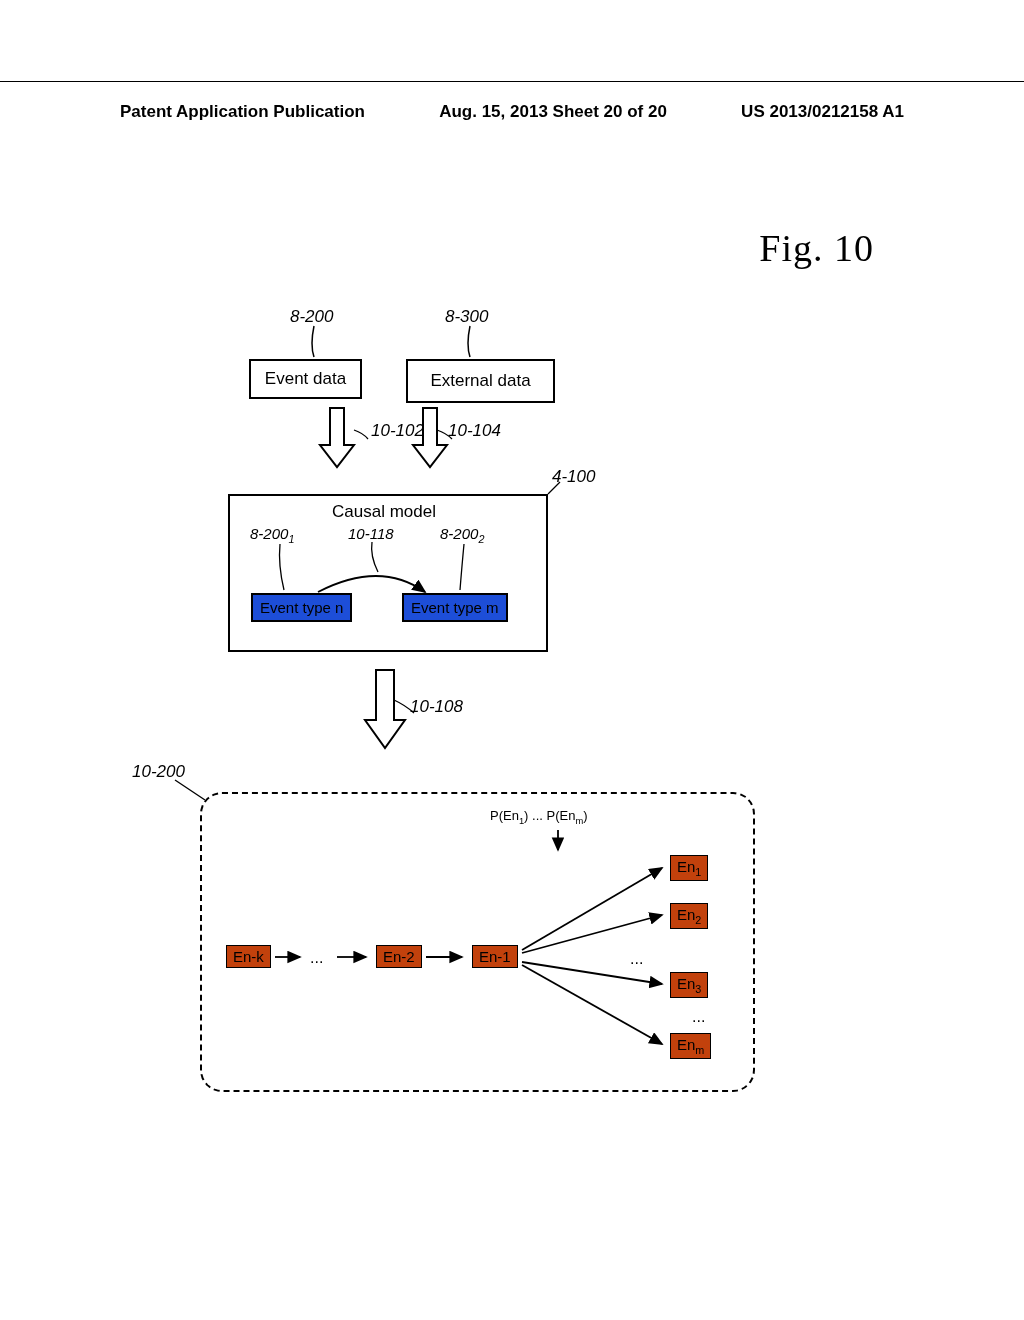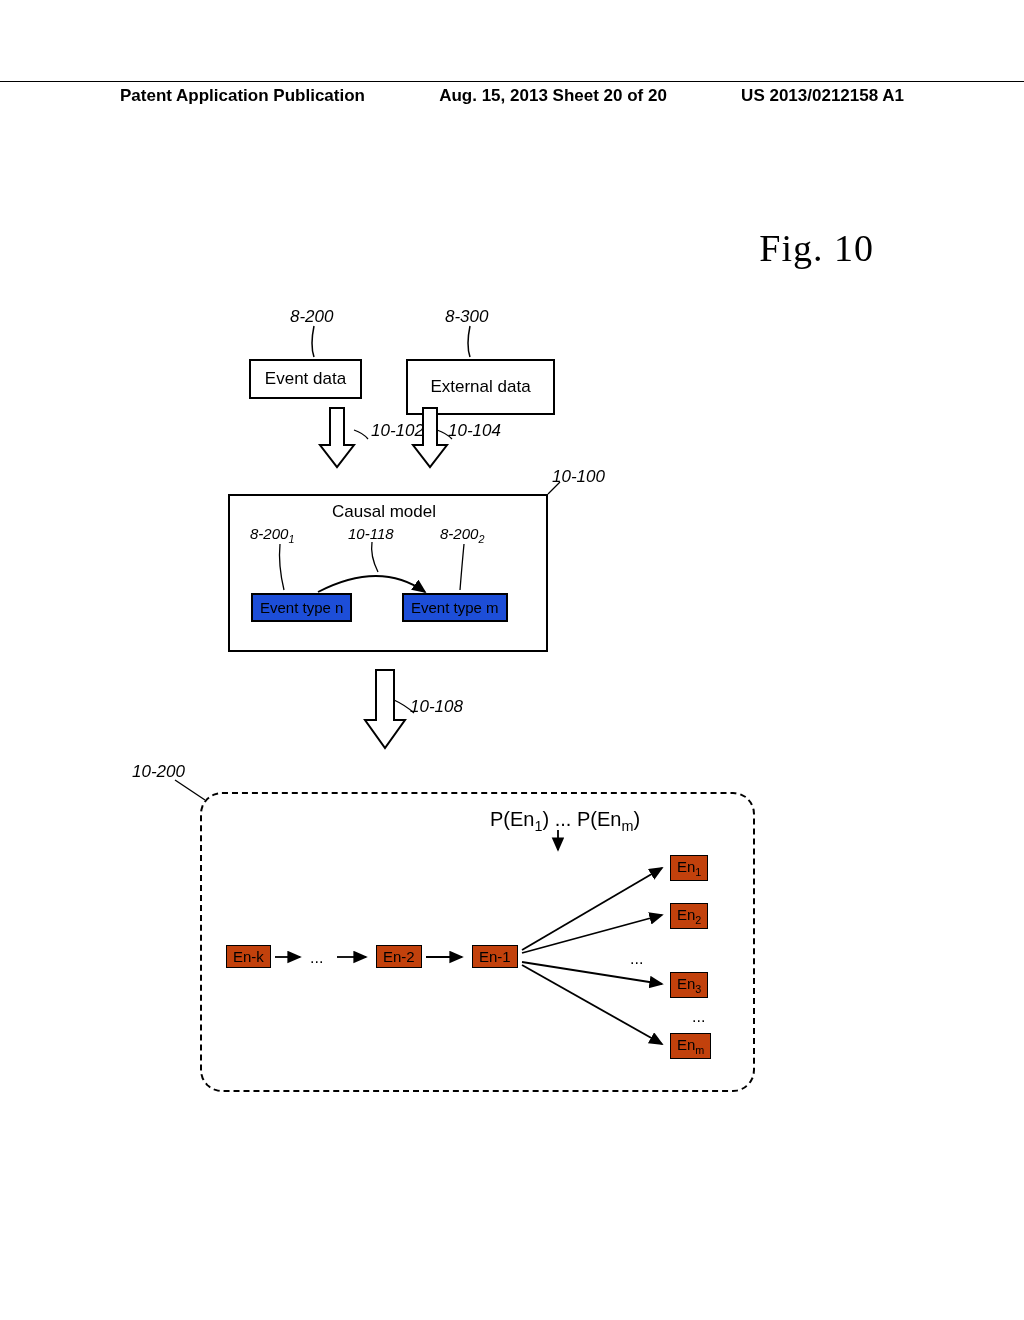--- a/index.html
+++ b/index.html
@@ -10,21 +10,21 @@
     font-family: Arial, Helvetica, sans-serif;
     position: relative;
     color: #000;
   }
   .header {
     position: absolute;
     top: 81px;
     left: 0;
     width: 100%;
     border-top: 1.5px solid #000;
-    padding-top: 4px;
+    padding-top: 20px;
     font-size: 17px;
     font-weight: bold;
   }
   .header-inner {
     display: flex;
     justify-content: space-between;
     padding: 0 120px 0 120px;
   }
   .fig-title {
     position: absolute;
@@ -76,21 +76,21 @@
     border: 2px solid #000;
     font-size: 15px;
     text-align: center;
     padding: 4px 7px;
     background: #1d4ed8;
   }
   svg { position: absolute; top: 0; left: 0; }
   .sub { font-size: 0.72em; vertical-align: sub; }
   .prob-text {
     position: absolute;
-    font-size: 20px;
+    font-size: 13px;
   }
   .dots {
     position: absolute;
     font-size: 16px;
   }
 </style>
 </head>
 <body>
 
 <div class="header">
@@ -102,28 +102,28 @@
 </div>
 
 <div class="fig-title">Fig. 10</div>
 
 <div class="label" style="top:307px; left:290px;">8-200</div>
 <div class="label" style="top:307px; left:445px;">8-300</div>
 
 <div class="box" style="top:359px; left:249px; width:113px; height:40px;">
   <span>Event data</span>
 </div>
-<div class="box" style="top:359px; left:406px; width:149px; height:56px;">
+<div class="box" style="top:359px; left:406px; width:149px; height:44px;">
   <span>External data</span>
 </div>
 
 <div class="label" style="top:421px; left:327px;padding-left:44px;">10-102</div>
 <div class="label" style="top:421px; left:448px;"><span>10-104</span></div>
 
-<div class="label" style="top:467px; left:552px;">10-100</div>
+<div class="label" style="top:467px; left:552px;">4-100</div>
 
 <div class="causal-outer" style="top:494px; left:228px; width:320px; height:158px;"></div>
 <div class="causal-title" style="top:502px; left:332px;">Causal model</div>
 
 <div class="label" style="top:525px; left:250px; font-size:15px;">
   <span>8-200</span><span class="sub">1</span>
 </div>
 <div class="label" style="top:525px; left:348px; font-size:15px;">10-118</div>
 <div class="label" style="top:525px; left:440px; font-size:15px;">
   <span>8-200</span><span class="sub">2</span>

